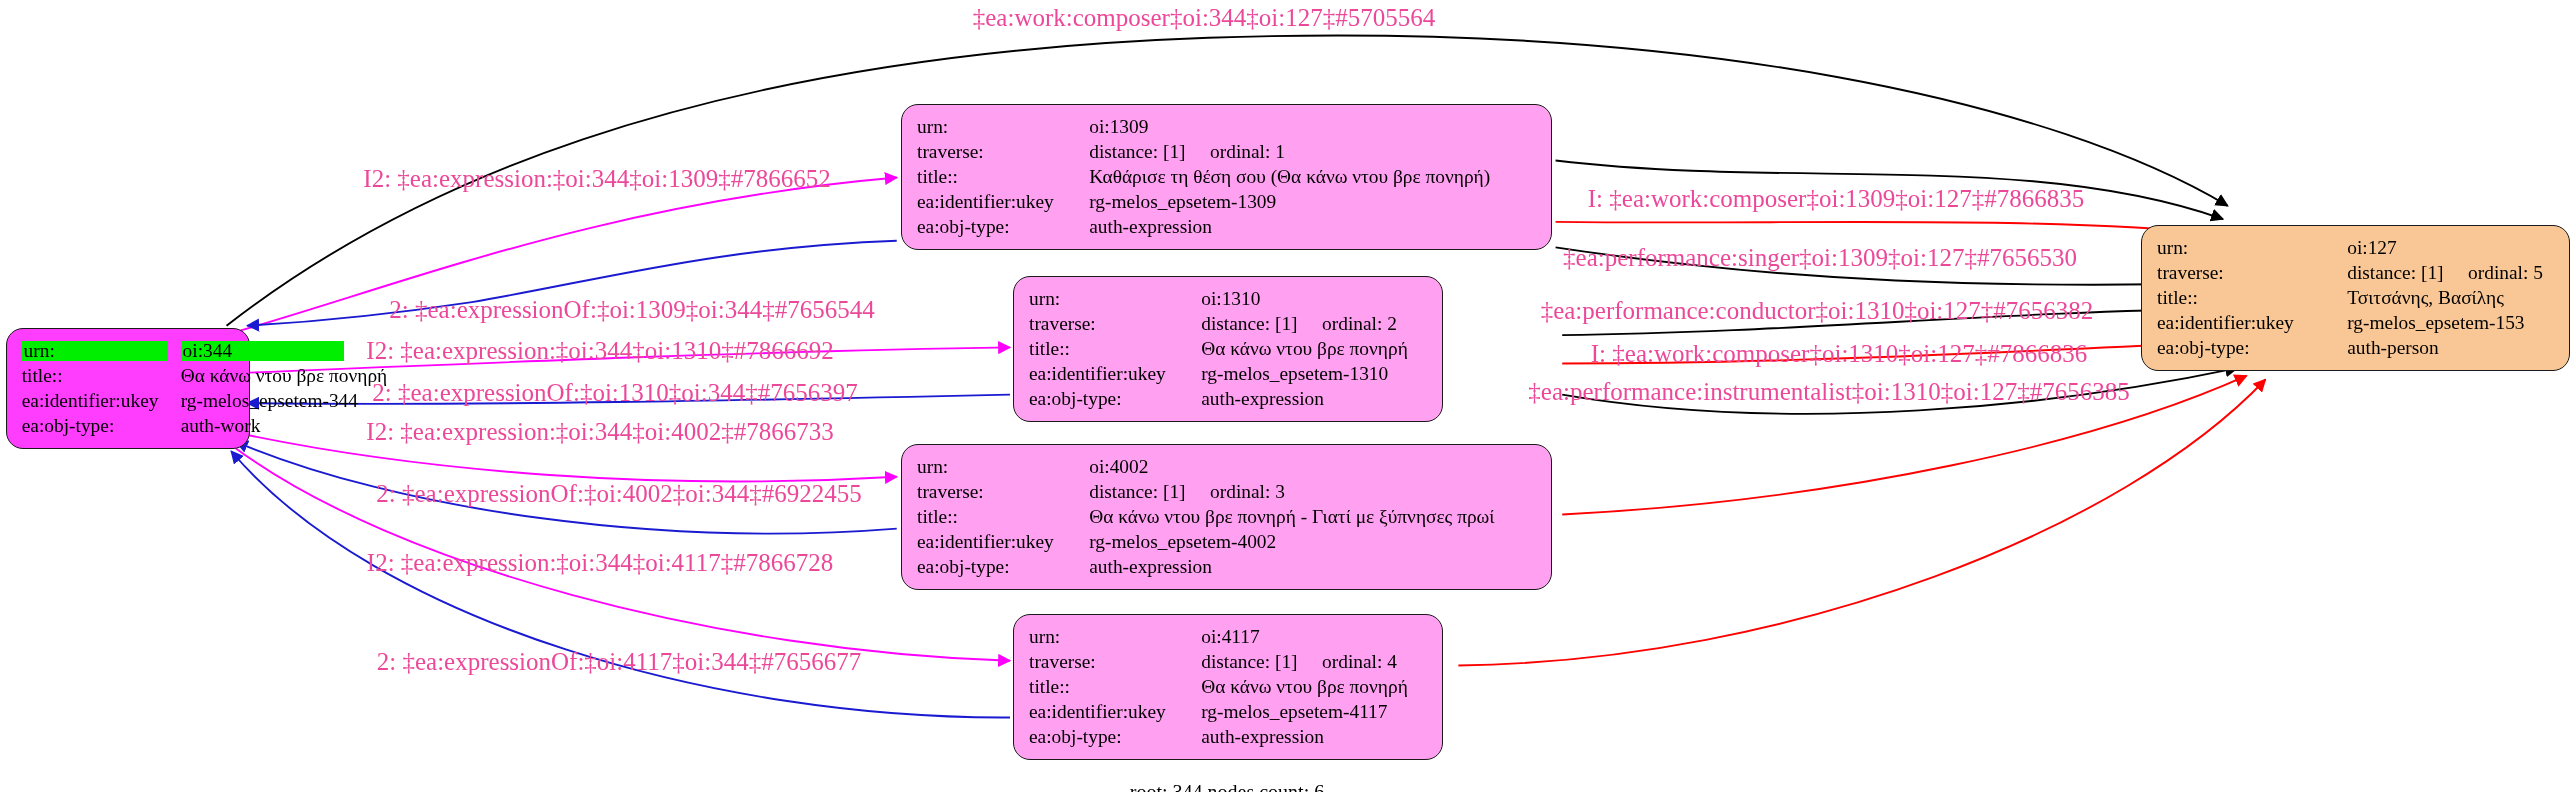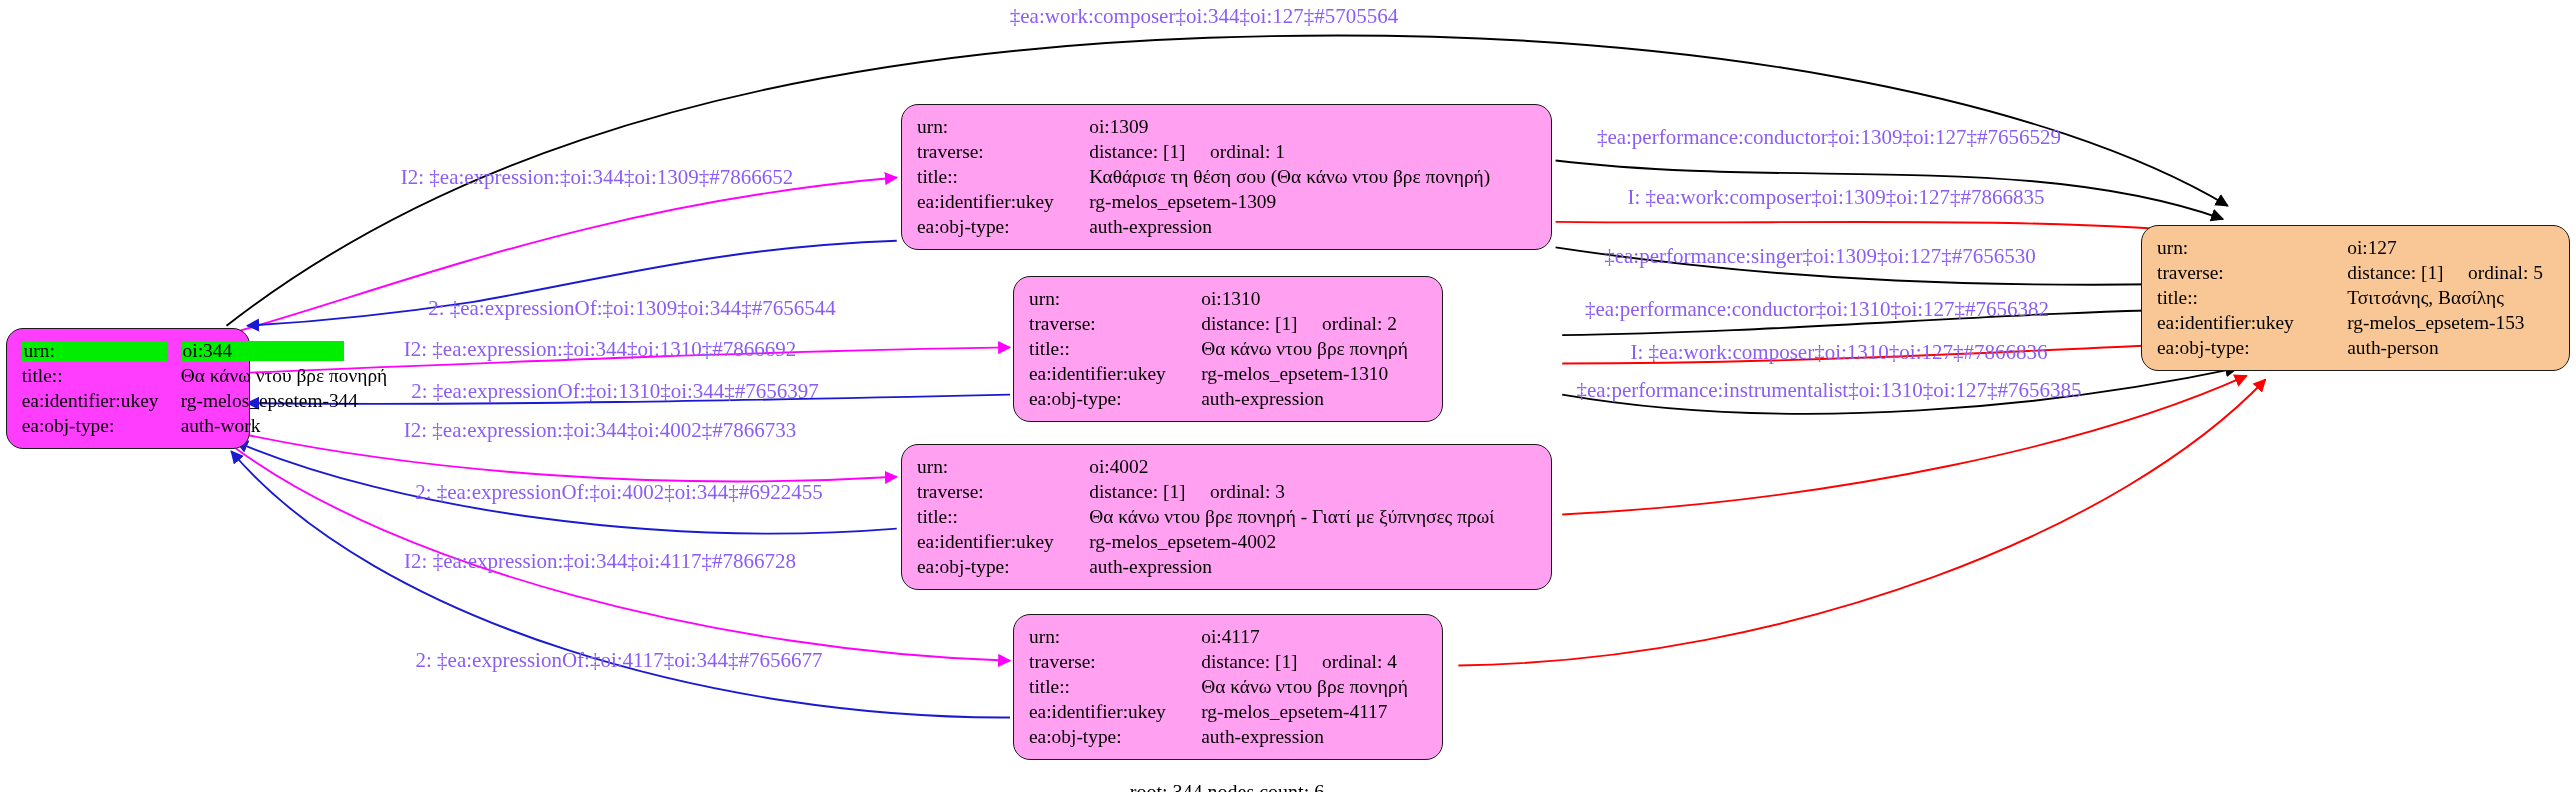--- a/index.html
+++ b/index.html
@@ -57,22 +57,22 @@
   }
   .attrs td.k .hl-key { min-width: 142px; }
   .attrs td.v .hl-val { min-width: 160px; }
 
   .kcol-w  { min-width: 140px; display:inline-block; }
   .kcol-e  { min-width: 159px; display:inline-block; }
   .kcol-p  { min-width: 177px; display:inline-block; }
 
   .edge-label {
     position: absolute;
-    font-size: 21px;
-    color: #8b5cf6;
+    font-size: 25px;
+    color: #ec4899;
     white-space: nowrap;
     z-index: 6;
     transform: translateX(-50%);
     text-align: center;
   }
   .caption {
     position: absolute;
     font-size: 20px;
     color: #000000;
     white-space: nowrap;
@@ -298,21 +298,20 @@
   <div class="edge-label" style="left:1204px; top:3.8px;">‡ea:work:composer‡oi:344‡oi:127‡#5705564</div>
   <div class="edge-label" style="left:597px;  top:165px;">I2: ‡ea:expression:‡oi:344‡oi:1309‡#7866652</div>
   <div class="edge-label" style="left:632px;  top:256px;margin-top:40px;">2: ‡ea:expressionOf:‡oi:1309‡oi:344‡#7656544</div>
   <div class="edge-label" style="left:600px;  top:337px;">I2: ‡ea:expression:‡oi:344‡oi:1310‡#7866692</div>
   <div class="edge-label" style="left:615px;  top:379px;">2: ‡ea:expressionOf:‡oi:1310‡oi:344‡#7656397</div>
   <div class="edge-label" style="left:600px;  top:418px;">I2: ‡ea:expression:‡oi:344‡oi:4002‡#7866733</div>
   <div class="edge-label" style="left:619px;  top:480px;">2: ‡ea:expressionOf:‡oi:4002‡oi:344‡#6922455</div>
   <div class="edge-label" style="left:600px;  top:549px;">I2: ‡ea:expression:‡oi:344‡oi:4117‡#7866728</div>
   <div class="edge-label" style="left:619px;  top:648px;">2: ‡ea:expressionOf:‡oi:4117‡oi:344‡#7656677</div>
 
-  <div class="edge-label" style="left:1829px; top:125px;">‡ea:performance:conductor‡oi:1309‡oi:127‡#7656529</div>
   <div class="edge-label" style="left:1836px; top:185px;">I: ‡ea:work:composer‡oi:1309‡oi:127‡#7866835</div>
   <div class="edge-label" style="left:1820px; top:244px;">‡ea:performance:singer‡oi:1309‡oi:127‡#7656530</div>
   <div class="edge-label" style="left:1817px; top:297px;">‡ea:performance:conductor‡oi:1310‡oi:127‡#7656382</div>
   <div class="edge-label" style="left:1839px; top:340px;">I: ‡ea:work:composer‡oi:1310‡oi:127‡#7866836</div>
   <div class="edge-label" style="left:1829px; top:378px;">‡ea:performance:instrumentalist‡oi:1310‡oi:127‡#7656385</div>
 
   <div class="caption" style="left:1227px; top:781px;">root: 344 nodes count: 6</div>
 
 </div>
 

